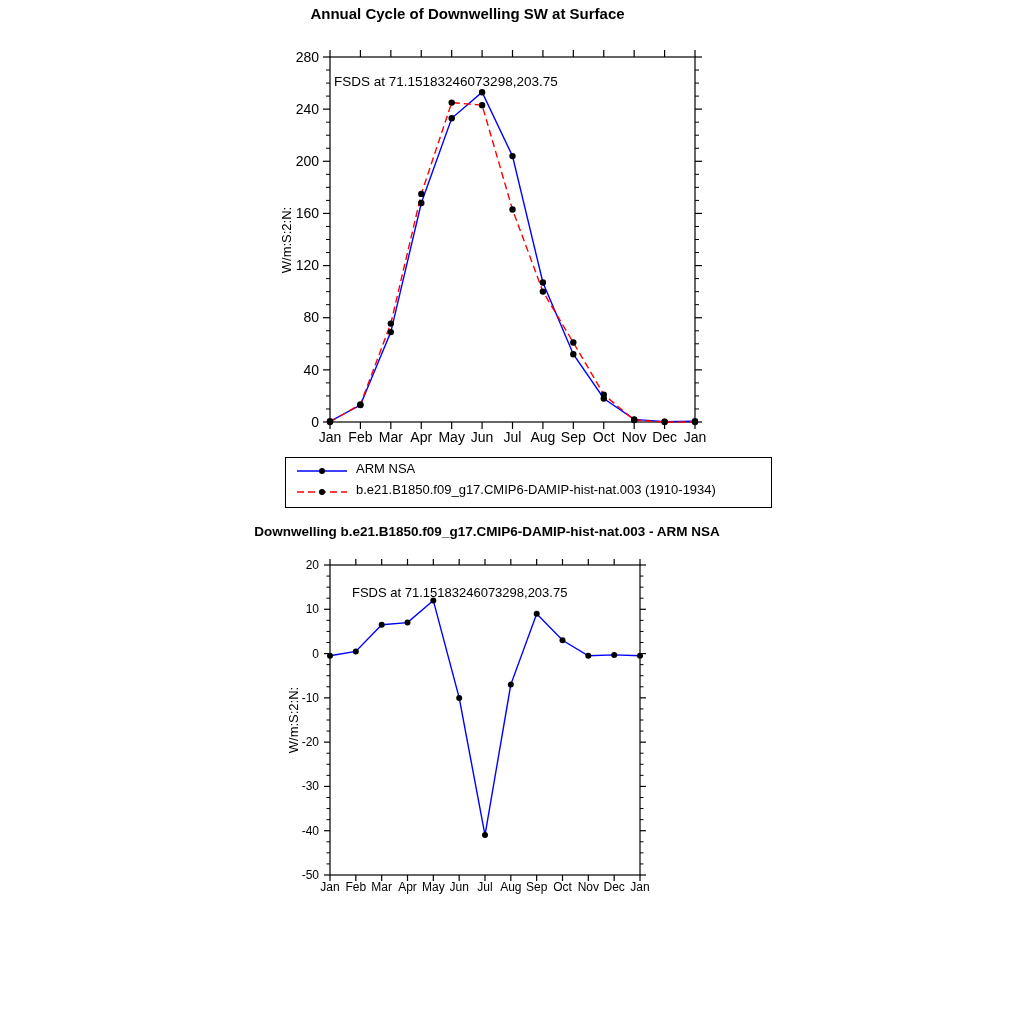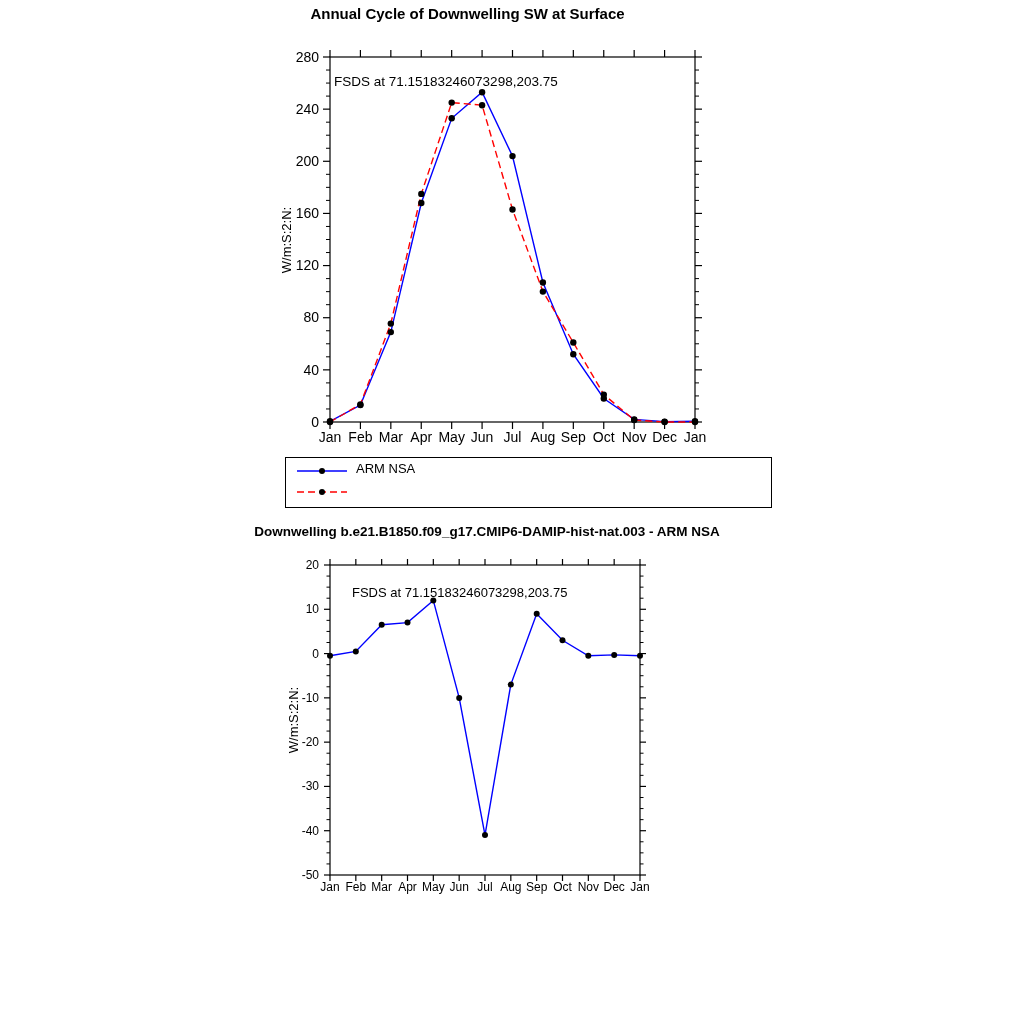--- a/index.html
+++ b/index.html
@@ -294,16 +294,17 @@
           <line x1="3" y1="10" x2="53" y2="10" stroke="#0000ff" stroke-width="1.4"></line>
           <circle cx="28" cy="10" r="3" fill="#000000"></circle>
         </svg>
       <span>ARM NSA</span>
     </div>
     <div class="legend-row">
       <svg class="legend-sample" width="56" height="20">
           <line x1="3" y1="10" x2="53" y2="10" stroke="#ff0000" stroke-width="1.4" stroke-dasharray="7,4"></line>
           <circle cx="28" cy="10" r="3" fill="#000000"></circle>
         </svg>
+      <span>b.e21.B1850.f09_g17.CMIP6-DAMIP-hist-nat.003 (1910-1934)</span>
     </div>
   </div>
 
 </div>
 
 </body></html>

